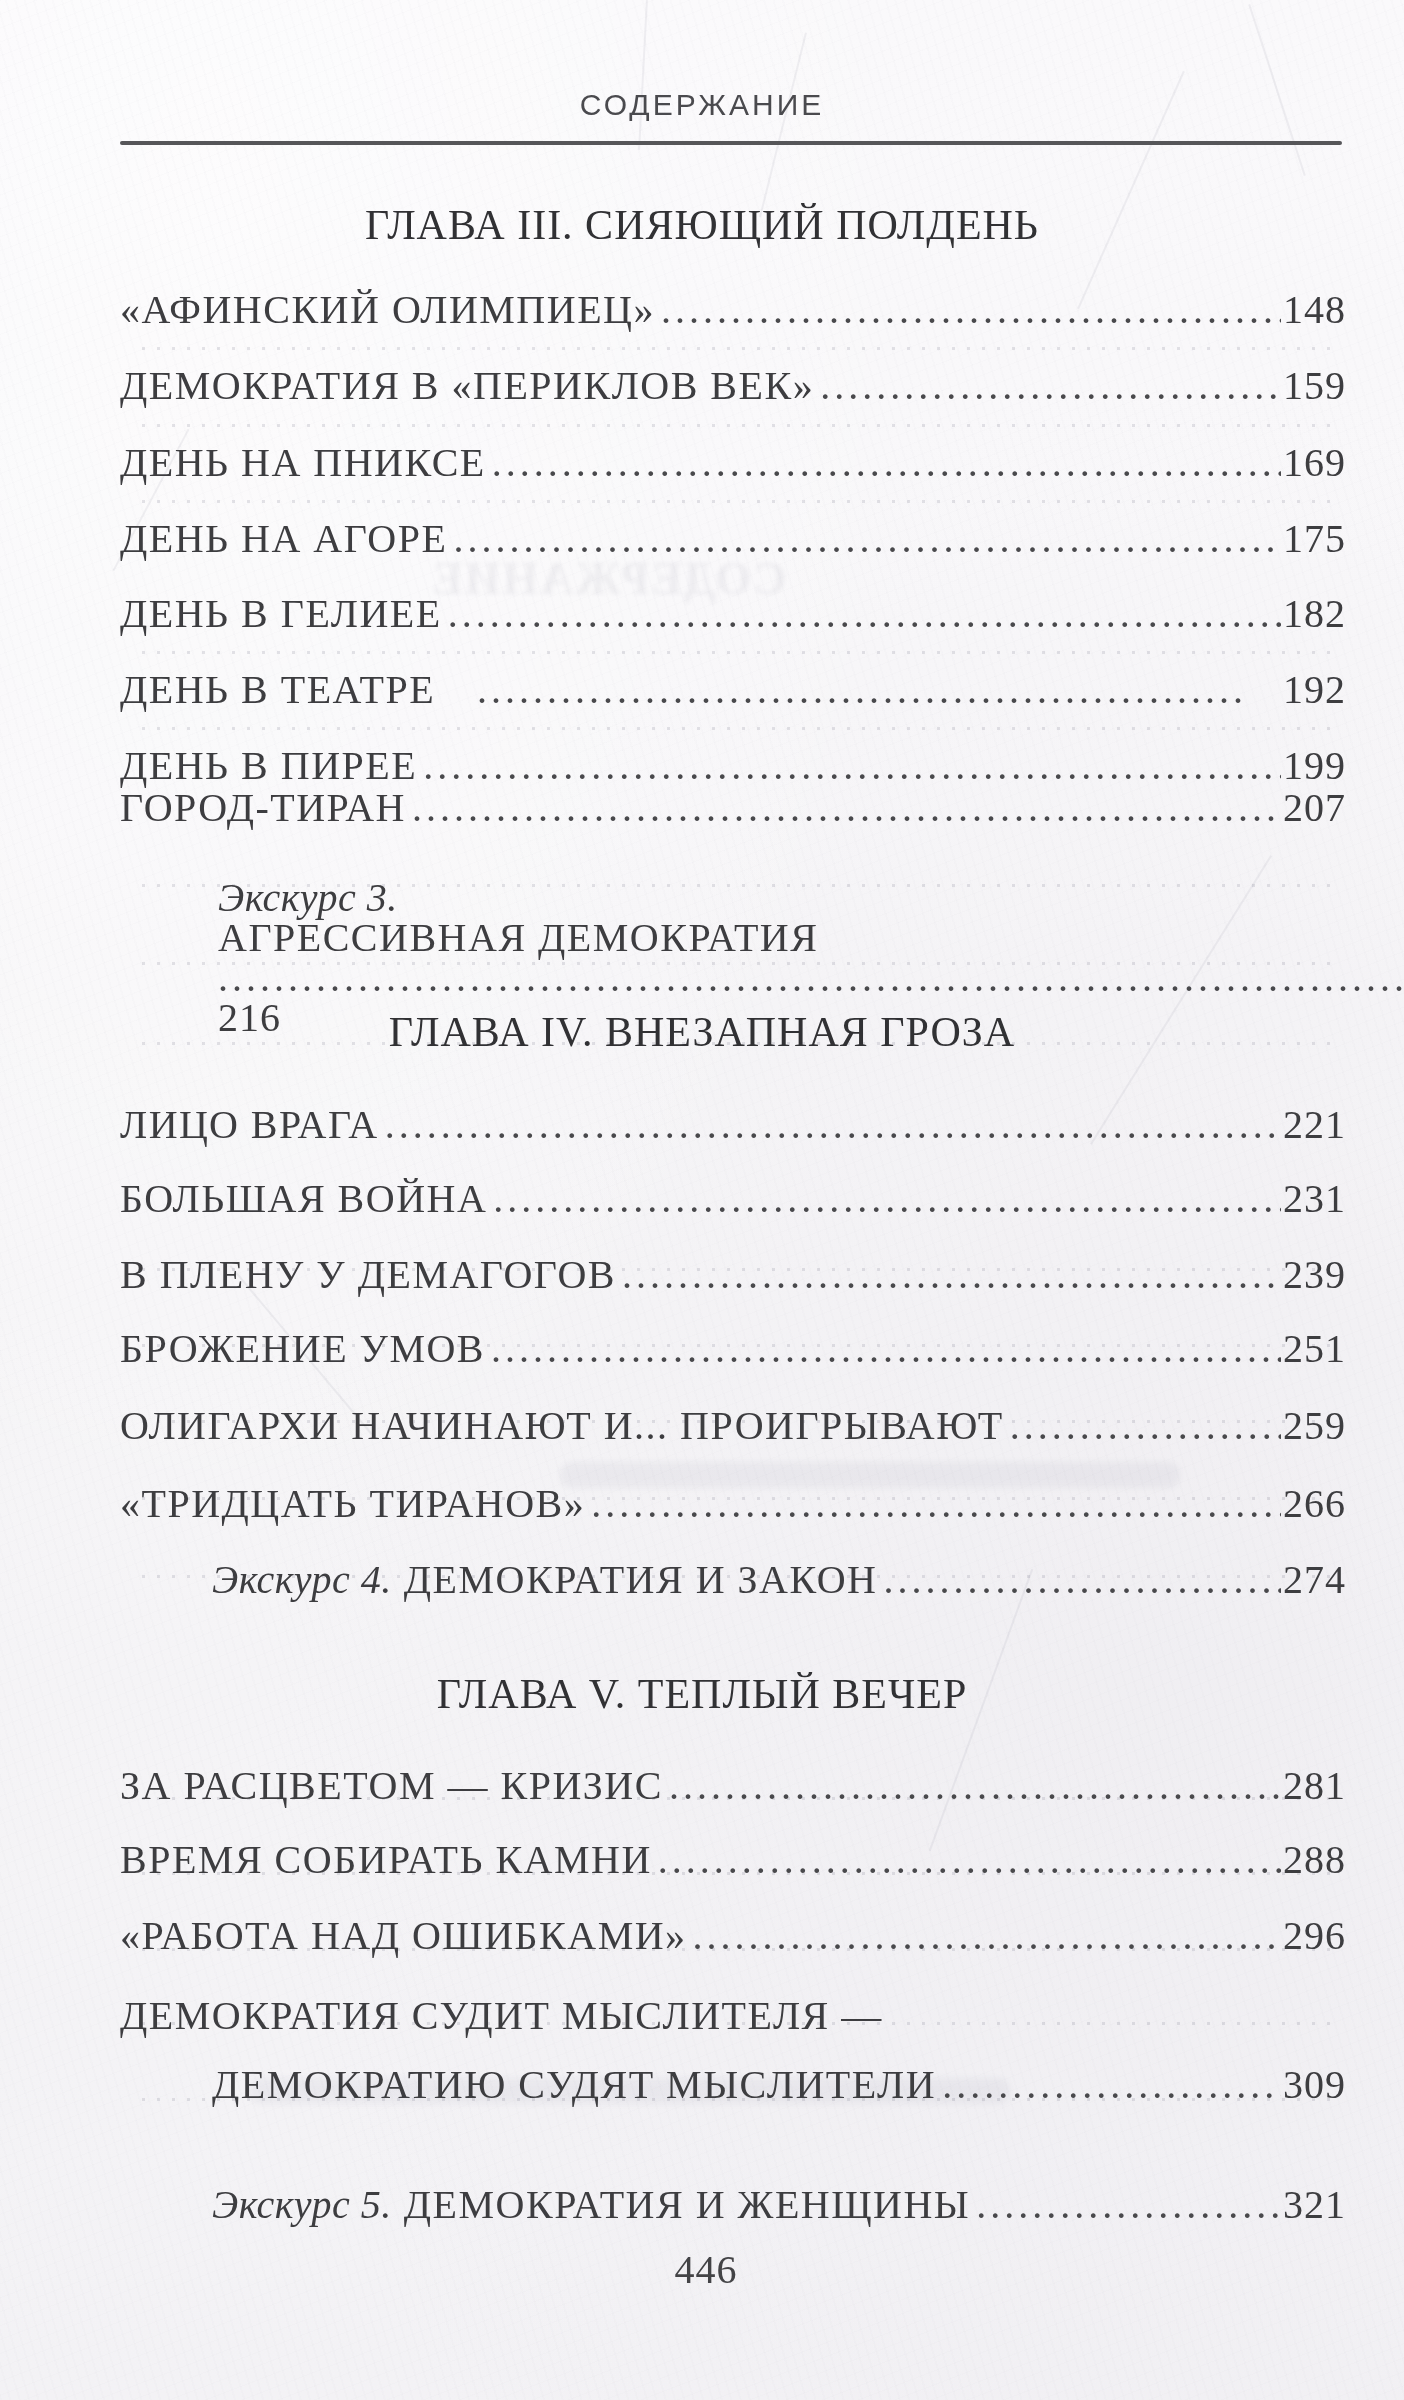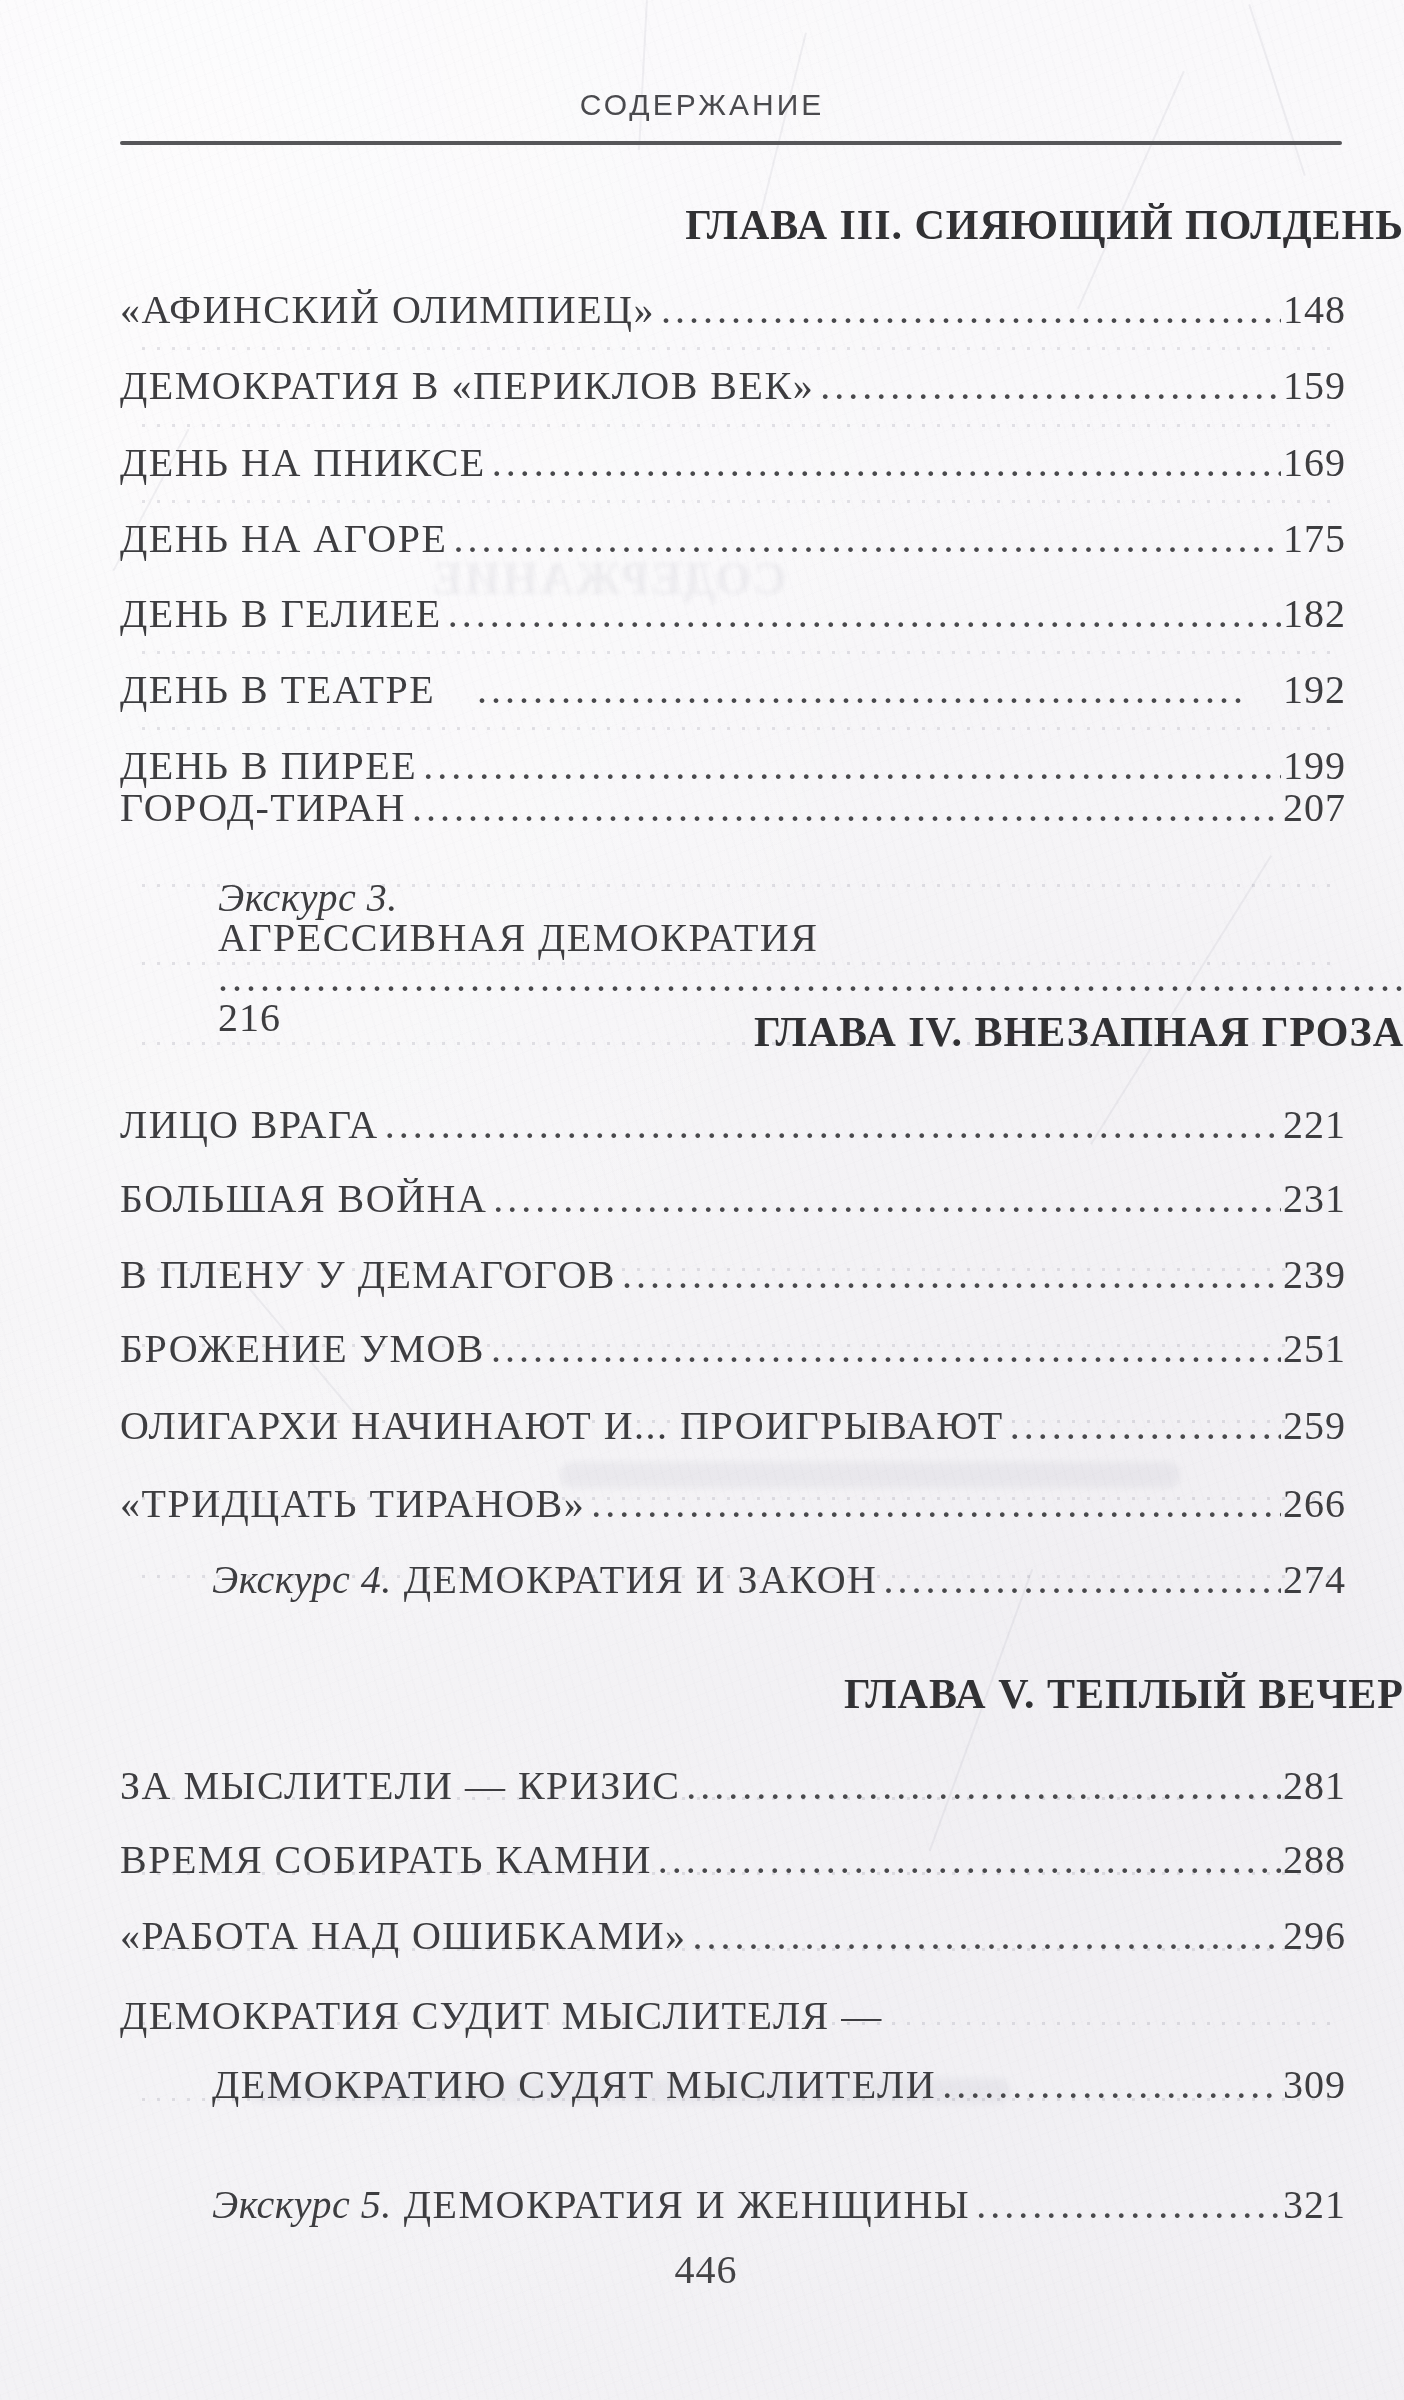--- a/index.html
+++ b/index.html
@@ -18,22 +18,22 @@
       repeating-linear-gradient(-21deg, rgba(140,140,155,.02) 0 1px, transparent 1px 13px);
   }
   .crease{position:absolute;background:rgba(125,125,148,.10);pointer-events:none;}
   .header-title{
     position:absolute;top:88px;left:0;width:1404px;text-align:center;
     font-family:"Liberation Sans", sans-serif;font-size:30px;letter-spacing:3px;
     color:#4a4a4e;font-weight:400;
   }
   .rule{position:absolute;top:141px;left:120px;width:1222px;height:4px;background:#565659;border-radius:2px;}
   .chapter{
-    position:absolute;left:0;width:1404px;text-align:right;
-    font-size:42px;font-weight:bold;letter-spacing:1px;color:#313134;white-space:nowrap;
+    position:absolute;left:0;width:1404px;text-align:center;
+    font-size:42px;font-weight:normal;letter-spacing:1px;color:#313134;white-space:nowrap;
   }
   .row{
     position:absolute;left:120px;width:1226px;display:flex;align-items:baseline;
     font-size:40px;line-height:1;letter-spacing:1.5px;color:#3d3d40;white-space:nowrap;
   }
   .row .title{flex:0 0 auto;}
   .row .prefix{font-style:italic;letter-spacing:.5px;margin-right:12px;}
   .row.excursus{padding-left:92px;width:1134px;}
   .leader{flex:1 1 auto;overflow:hidden;margin:0 2px 0 6px;min-width:0;}
   .leader::after{
@@ -180,21 +180,21 @@
   <div class="row excursus" style="top:1560px;">
     <span class="prefix">Экскурс 4.</span>
     <span class="title">ДЕМОКРАТИЯ И ЗАКОН</span>
     <span class="leader"></span>
     <span class="pg">274</span>
   </div>
 
   <div class="chapter" style="top:1670px;">ГЛАВА V. ТЕПЛЫЙ ВЕЧЕР</div>
 
   <div class="row" style="top:1766px;">
-    <span class="title">ЗА МЫСЛИТЕЛИ — КРИЗИС</span>
+    <span class="title">ЗА РАСЦВЕТОМ — КРИЗИС</span>
     <span class="leader"></span>
     <span class="pg">281</span>
   </div>
   <div class="row" style="top:1840px;">
     <span class="title">ВРЕМЯ СОБИРАТЬ КАМНИ</span>
     <span class="leader"></span>
     <span class="pg">288</span>
   </div>
   <div class="row" style="top:1916px;">
     <span class="title">«РАБОТА НАД ОШИБКАМИ»</span>

